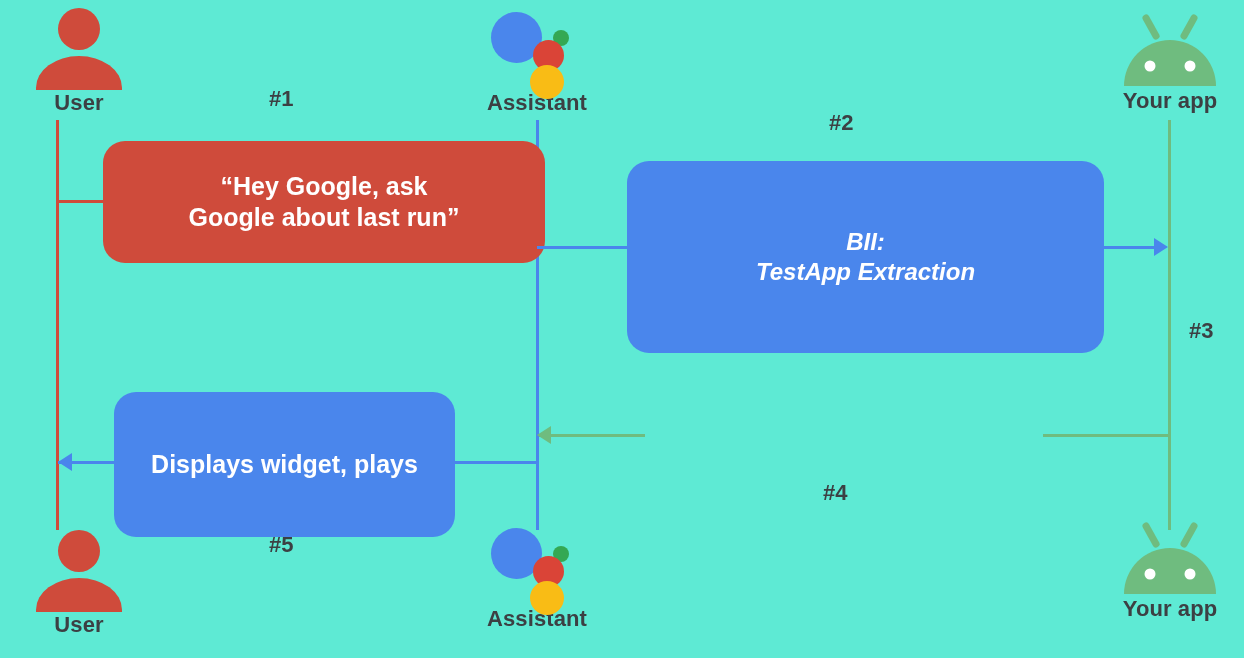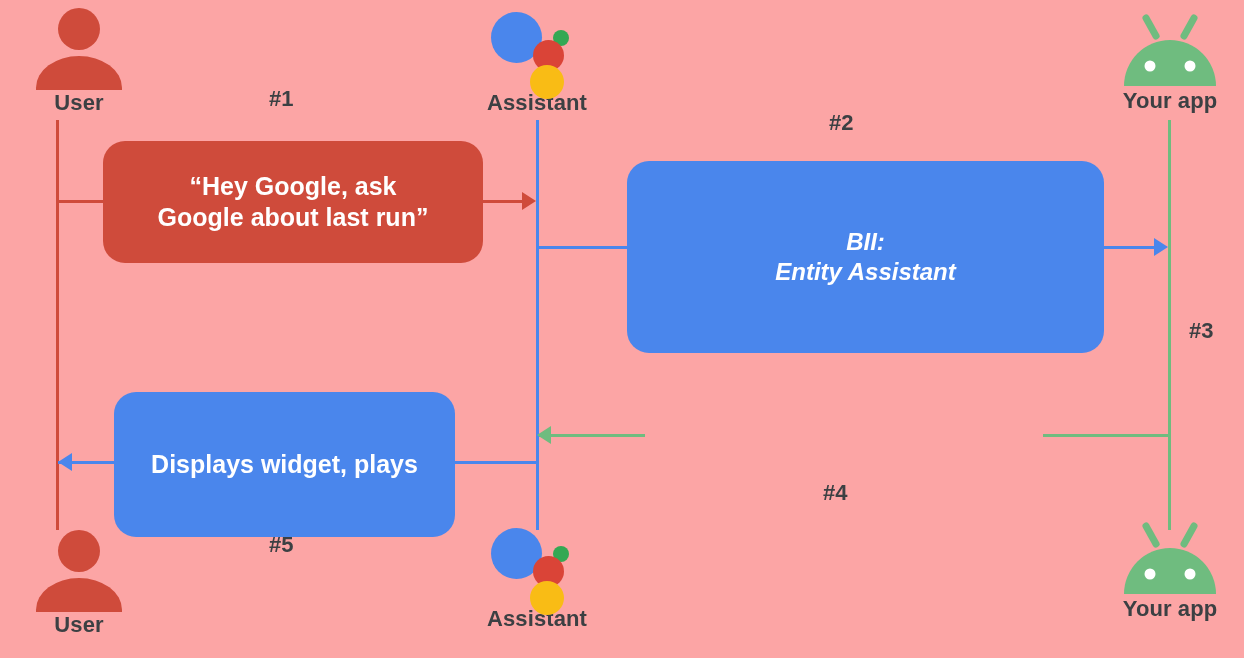--- a/index.html
+++ b/index.html
@@ -7,21 +7,21 @@
     padding: 0;
     background: #ffffff;
   }
   body {
     font-family: "Liberation Sans", sans-serif;
   }
   #diagram {
     position: relative;
     width: 1244px;
     height: 658px;
-    background: #fca5a5;
+    background: #5eead4;
     overflow: hidden;
   }
 
   
   .lifeline {
     position: absolute;
     width: 3px;
   }
   .lifeline.red   { background: #cf4b3b; }
   .lifeline.blue  { background: #4a86ec; }
@@ -204,35 +204,35 @@
       </svg>
     </div>
     <div class="actor-label">Your app</div>
   </div>
 
   <div class="step" style="left:269px; top:86px;">#1</div>
 
   <div class="conn red" style="left:57px; width:466px; top:200px;"></div>
   <div class="arrowhead right red" style="left:522px; top:192px;"></div>
 
-  <div class="msgbox red" style="left:103px; top:141px; width:380px; height:122px; font-size:25px;">
+  <div class="msgbox red" style="left:103px; top:141px; width:442px; height:122px; font-size:25px;">
     <div class="lines">
       <span>“Hey Google, ask</span>
       <span>Google about last run”</span>
     </div>
   </div>
 
   <div class="step" style="left:829px; top:110px;">#2</div>
 
   <div class="conn blue" style="left:537px; width:100px; top:246px;"></div>
 
   <div class="msgbox blue" style="left:627px; top:161px; width:477px; height:192px; font-size:24px;font-style:italic;">
     <div class="lines">
       <span>BII:</span>
-      <span>Entity Assistant</span>
+      <span>TestApp Extraction</span>
     </div>
   </div>
 
   <div class="conn blue" style="left:1100px; width:56px; top:246px;"></div>
   <div class="arrowhead right blue" style="left:1154px; top:238px;"></div>
 
   <div class="step" style="left:1189px; top:318px;">#3</div>
 
   <div class="conn green" style="left:539px; width:106px; top:434px;"></div>
   <div class="arrowhead left green" style="left:537px; top:426px;"></div>

